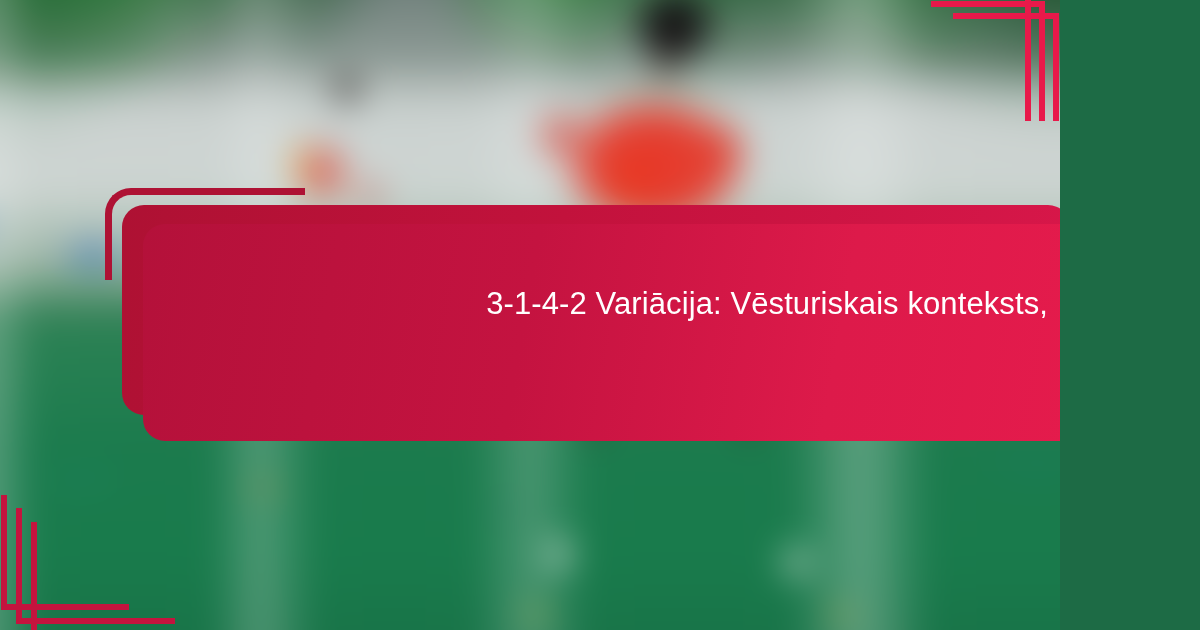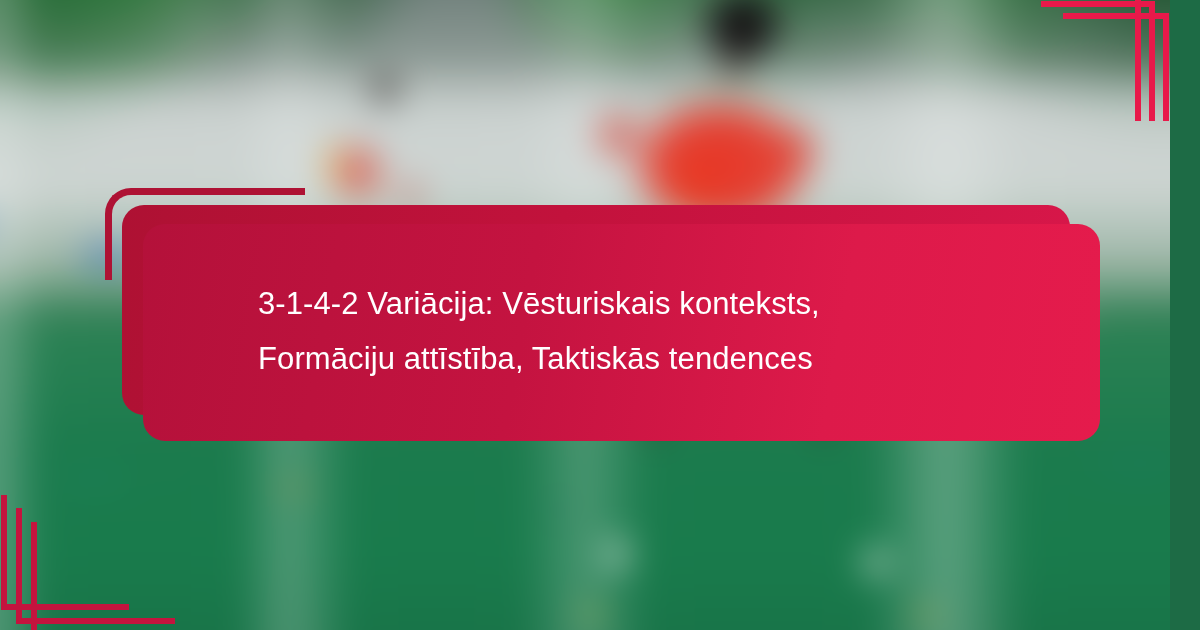--- a/index.html
+++ b/index.html
@@ -5,23 +5,24 @@
 <style>
   * { margin:0; padding:0; box-sizing:border-box; }
   html, body {
     width:1200px; height:630px; overflow:hidden;
     font-family:"Liberation Sans","DejaVu Sans",sans-serif;
     background:#1d6b45;
   }
 
   #stage {
     position:relative;
-    width:1170px; height:630px;
+    width:1060px; height:630px;
     overflow:hidden;
     background:#2a7a52;
+    text-align:right;
   }
 
   
   .photo {
     position:absolute; inset:-60px;
     overflow:hidden;
   }
   .photo-layer { position:absolute; inset:0; }
 
   
@@ -188,16 +189,15 @@
       <path d="M34 30 L34 140 L214 140" stroke="#C4143E" stroke-width="6" stroke-linecap="square"></path>
     </svg>
   </div>
 
   <div class="card-outline"></div>
   <div class="card-back"></div>
   <div class="card-front"></div>
 
   <div class="card-title">
     <span class="line">3-1-4-2 Variācija: Vēsturiskais konteksts,</span>
-    <span class="line">Formāciju attīstība, Taktiskās tendences</span>
   </div>
 
 </div>
 
 </body></html>

